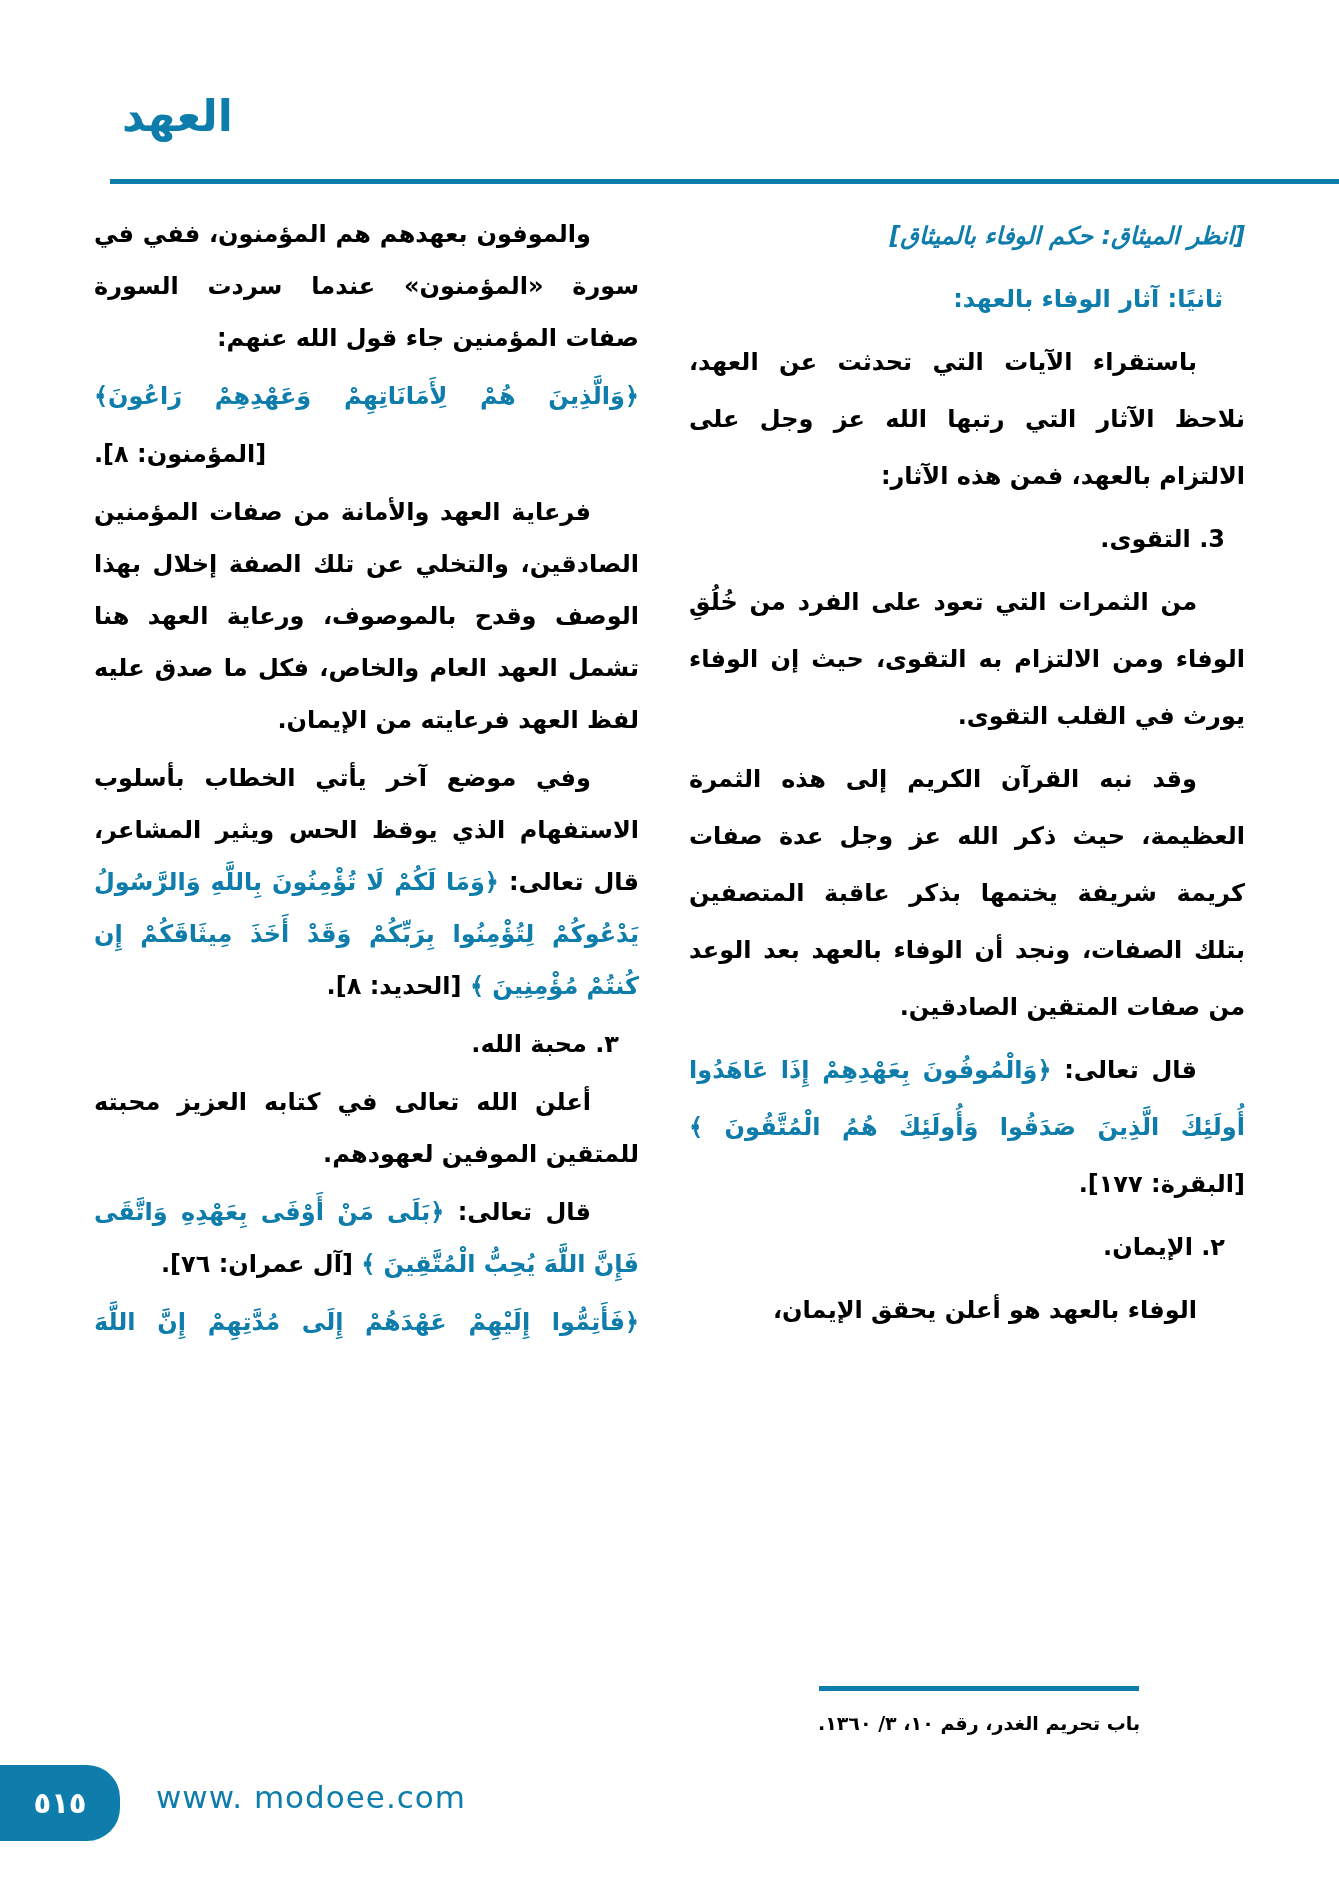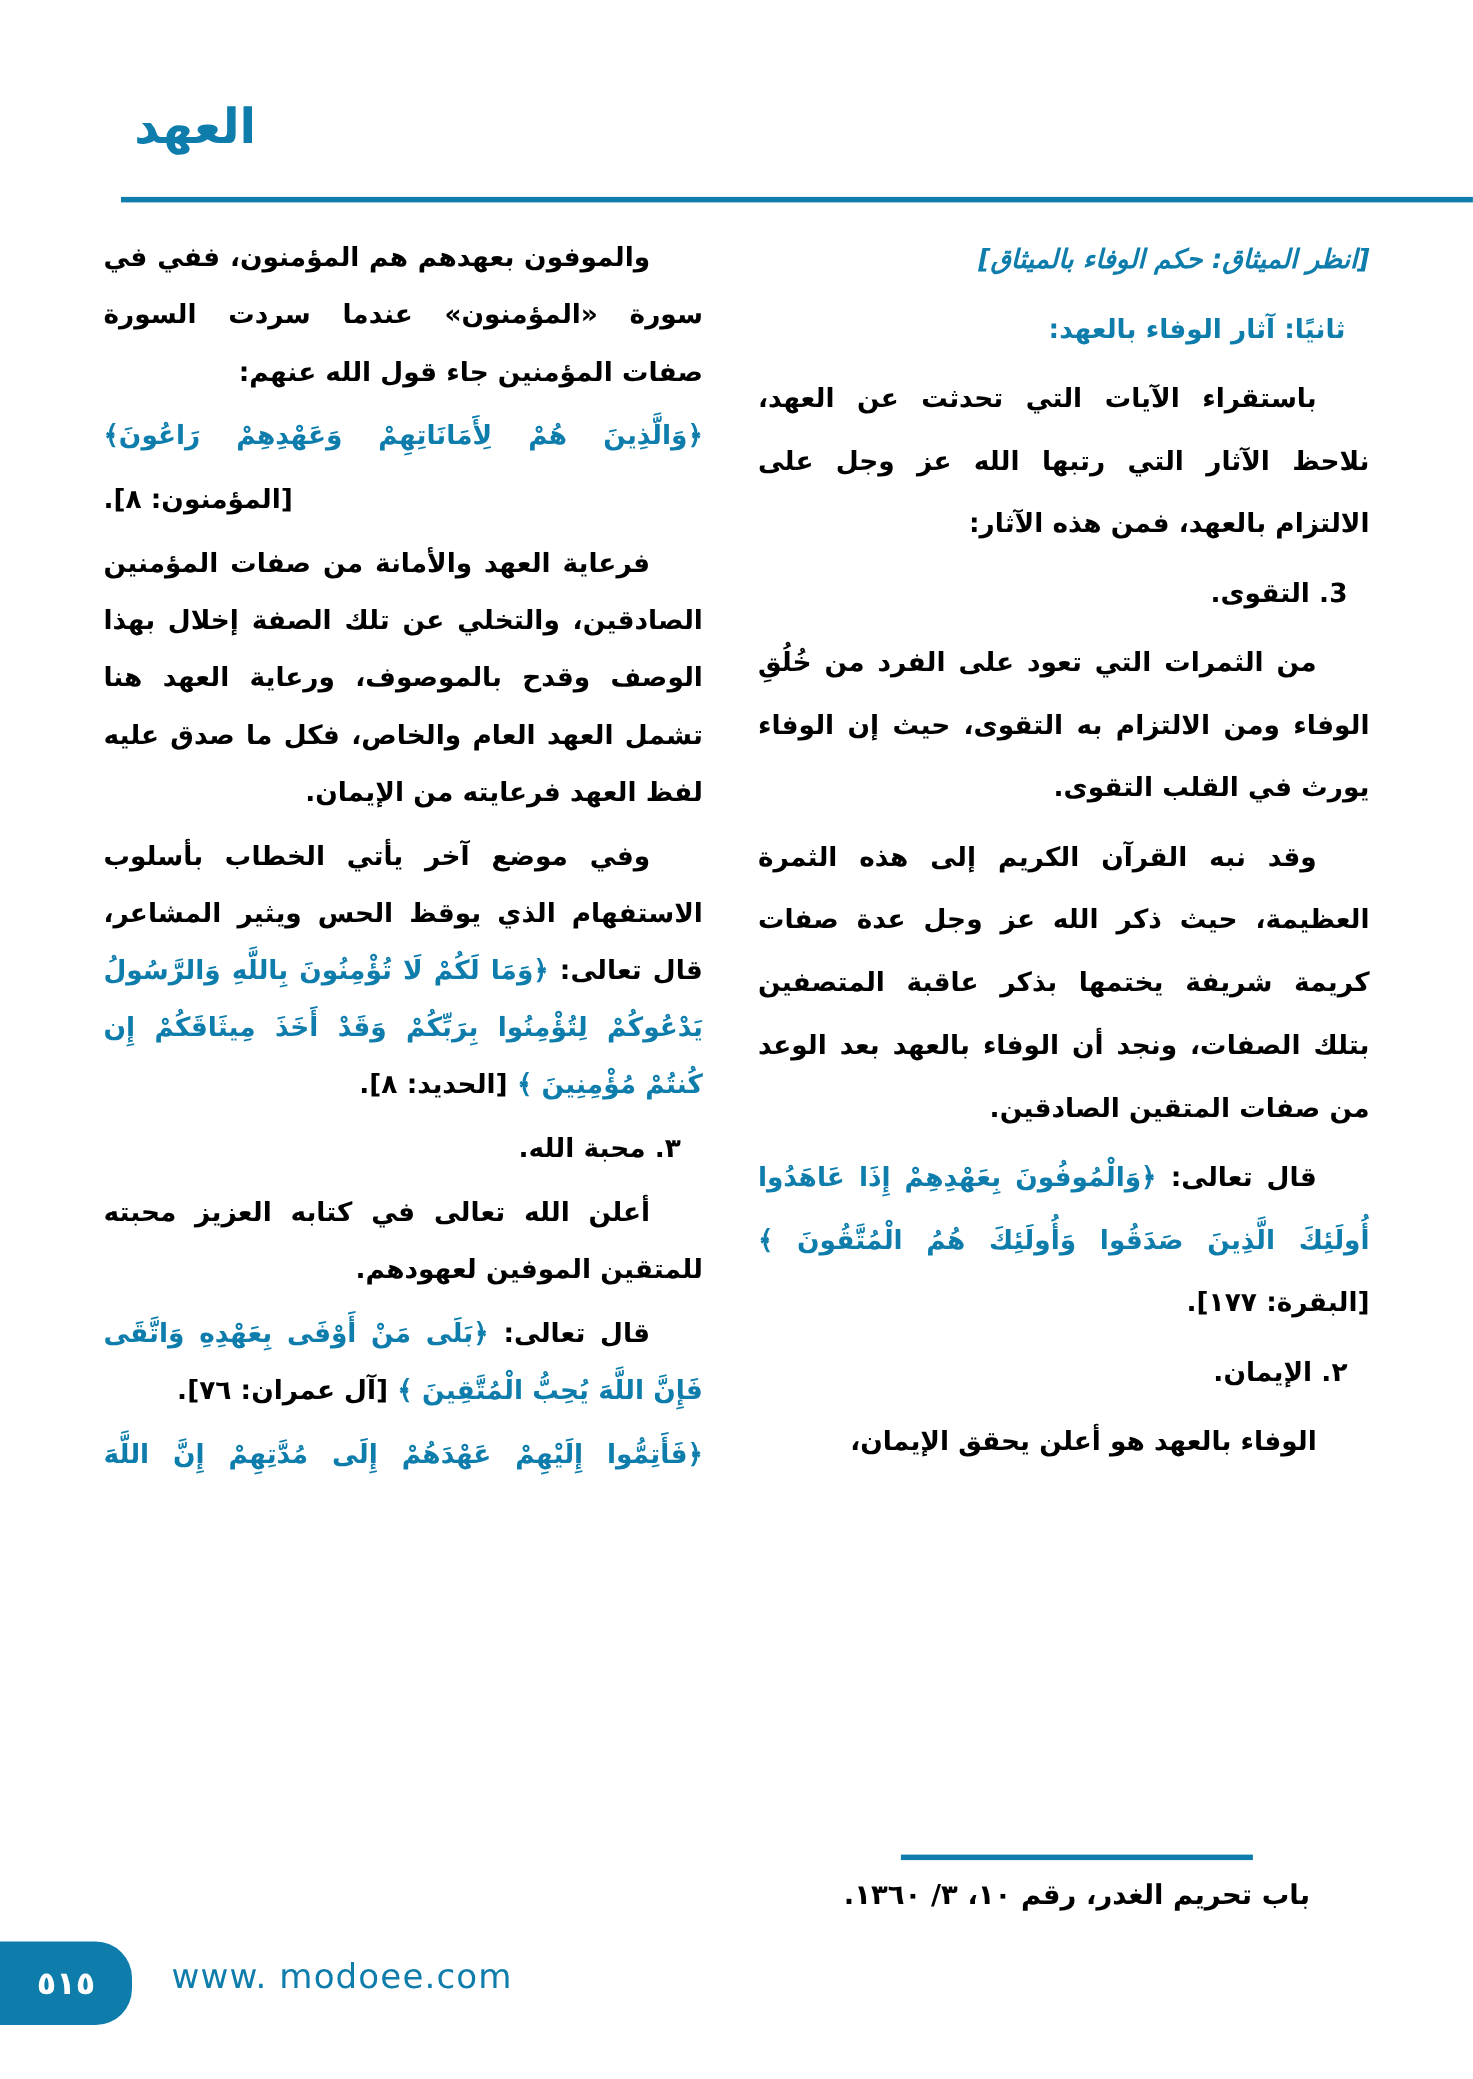--- a/index.html
+++ b/index.html
@@ -92,21 +92,21 @@
     width: 430px;
     text-align: center;
   }
   .footnote-rule {
     width: 320px;
     height: 5px;
     background: #0e7dac;
     margin: 0 auto 14px auto;
   }
   .footnote-text {
-    font-size: 25px;
+    font-size: 19px;
     font-weight: 700;
     line-height: 36px;
     white-space: nowrap;
   }
 
   
   .page-number-pill {
     position: absolute;
     left: 0;
     top: 1765px;

